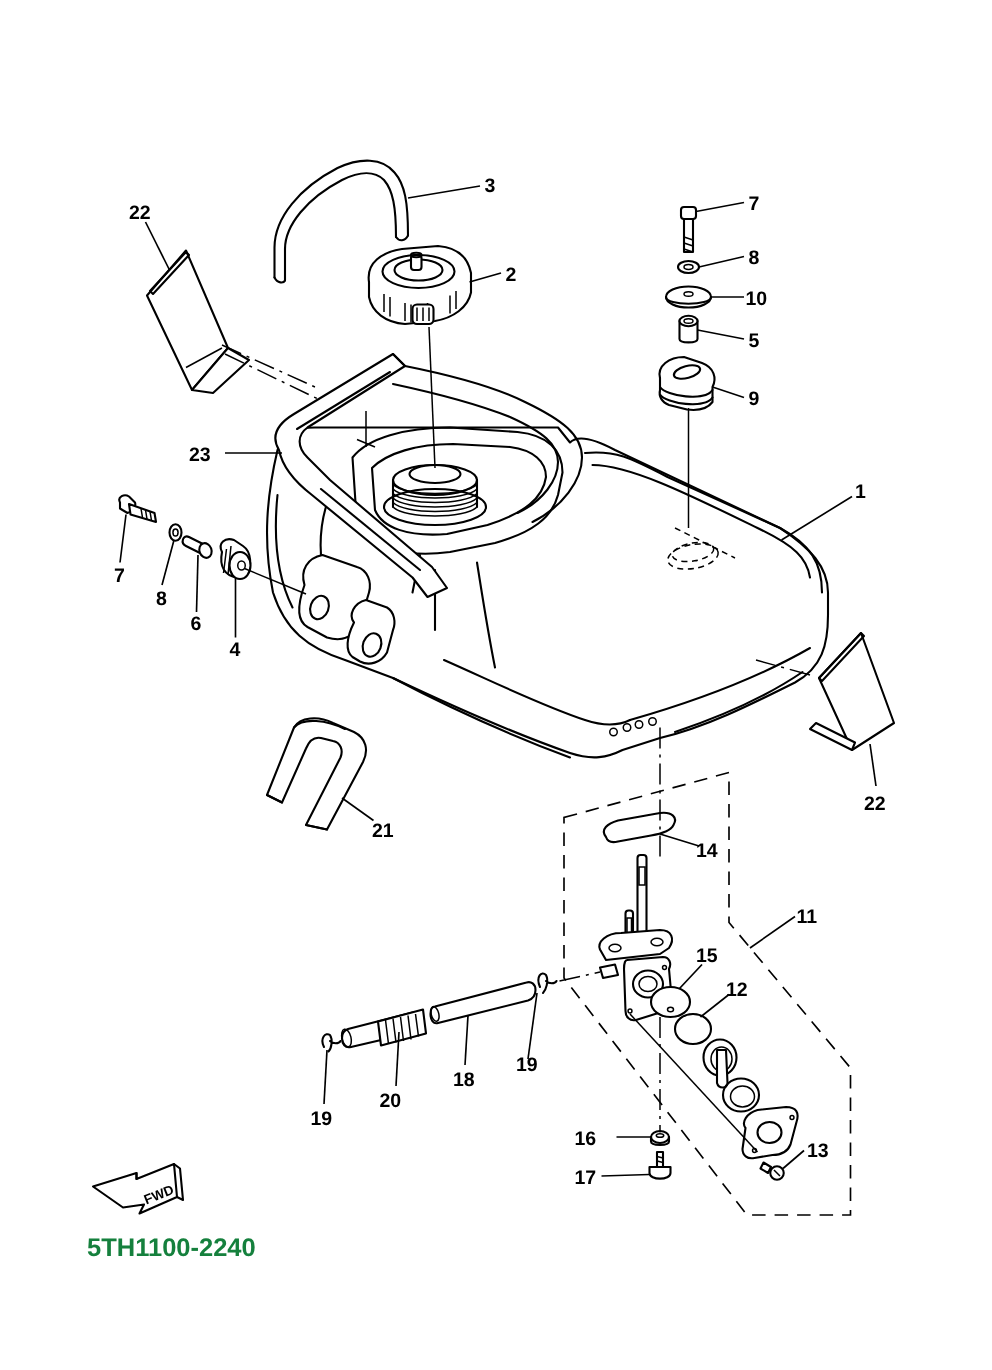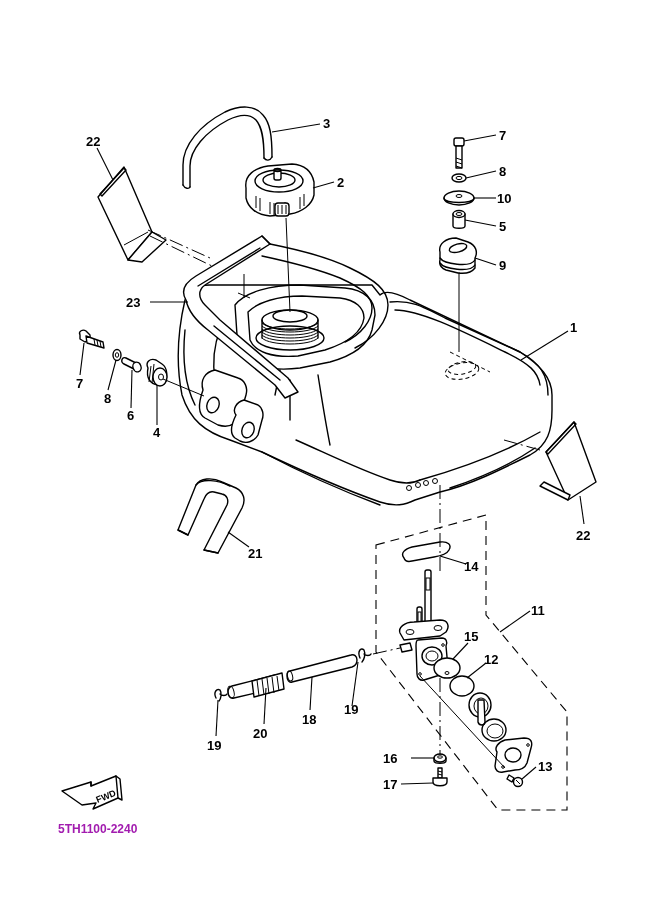--- a/index.html
+++ b/index.html
@@ -6,21 +6,21 @@
   body { width: 661px; height: 913px; position: relative; overflow: hidden; font-family: "Liberation Sans", sans-serif; }
   #diagram { position: absolute; left: 0; top: 0; width: 661px; height: 913px; }
   .ln { fill: none; stroke: #000; stroke-width: 1.4; stroke-linejoin: round; stroke-linecap: round; }
   .lnw { fill: #fff; stroke: #000; stroke-width: 1.4; stroke-linejoin: round; stroke-linecap: round; }
   .thin { fill: none; stroke: #000; stroke-width: 1; }
   .lead { fill: none; stroke: #000; stroke-width: 1.1; }
   .dash { fill: none; stroke: #000; stroke-width: 1.1; stroke-dasharray: 9 6; }
   .chain { fill: none; stroke: #000; stroke-width: 1; stroke-dasharray: 14 4 2 4; }
   .hid { fill: none; stroke: #000; stroke-width: 1; stroke-dasharray: 4 3; }
   .lbl { font-family: "Liberation Sans", sans-serif; font-size: 13px; font-weight: bold; fill: #000; }
-  .code { position: absolute; left: 58px; top: 822px; font-size: 12px; font-weight: bold; color: #a21caf; }
+  .code { position: absolute; left: 58px; top: 822px; font-size: 17px; font-weight: bold; color: #15803d; }
 </style>
 </head>
 <body>
 
 <svg id="diagram" viewBox="0 0 661 913" xmlns="http://www.w3.org/2000/svg">
 
   <g>
 
     <path class="lnw" d="M185,300 C178,330 175,360 182,395 C190,420 205,432 230,440 L262,452 C300,470 340,488 380,502 C395,507 405,505 415,500 L440,492 C470,485 500,470 530,455 C548,445 552,430 552,410 L552,395 C552,378 540,365 520,352 L410,300 C395,292 385,290 380,295 L372,285 L210,285 C195,285 188,290 185,300 Z"></path>
 

